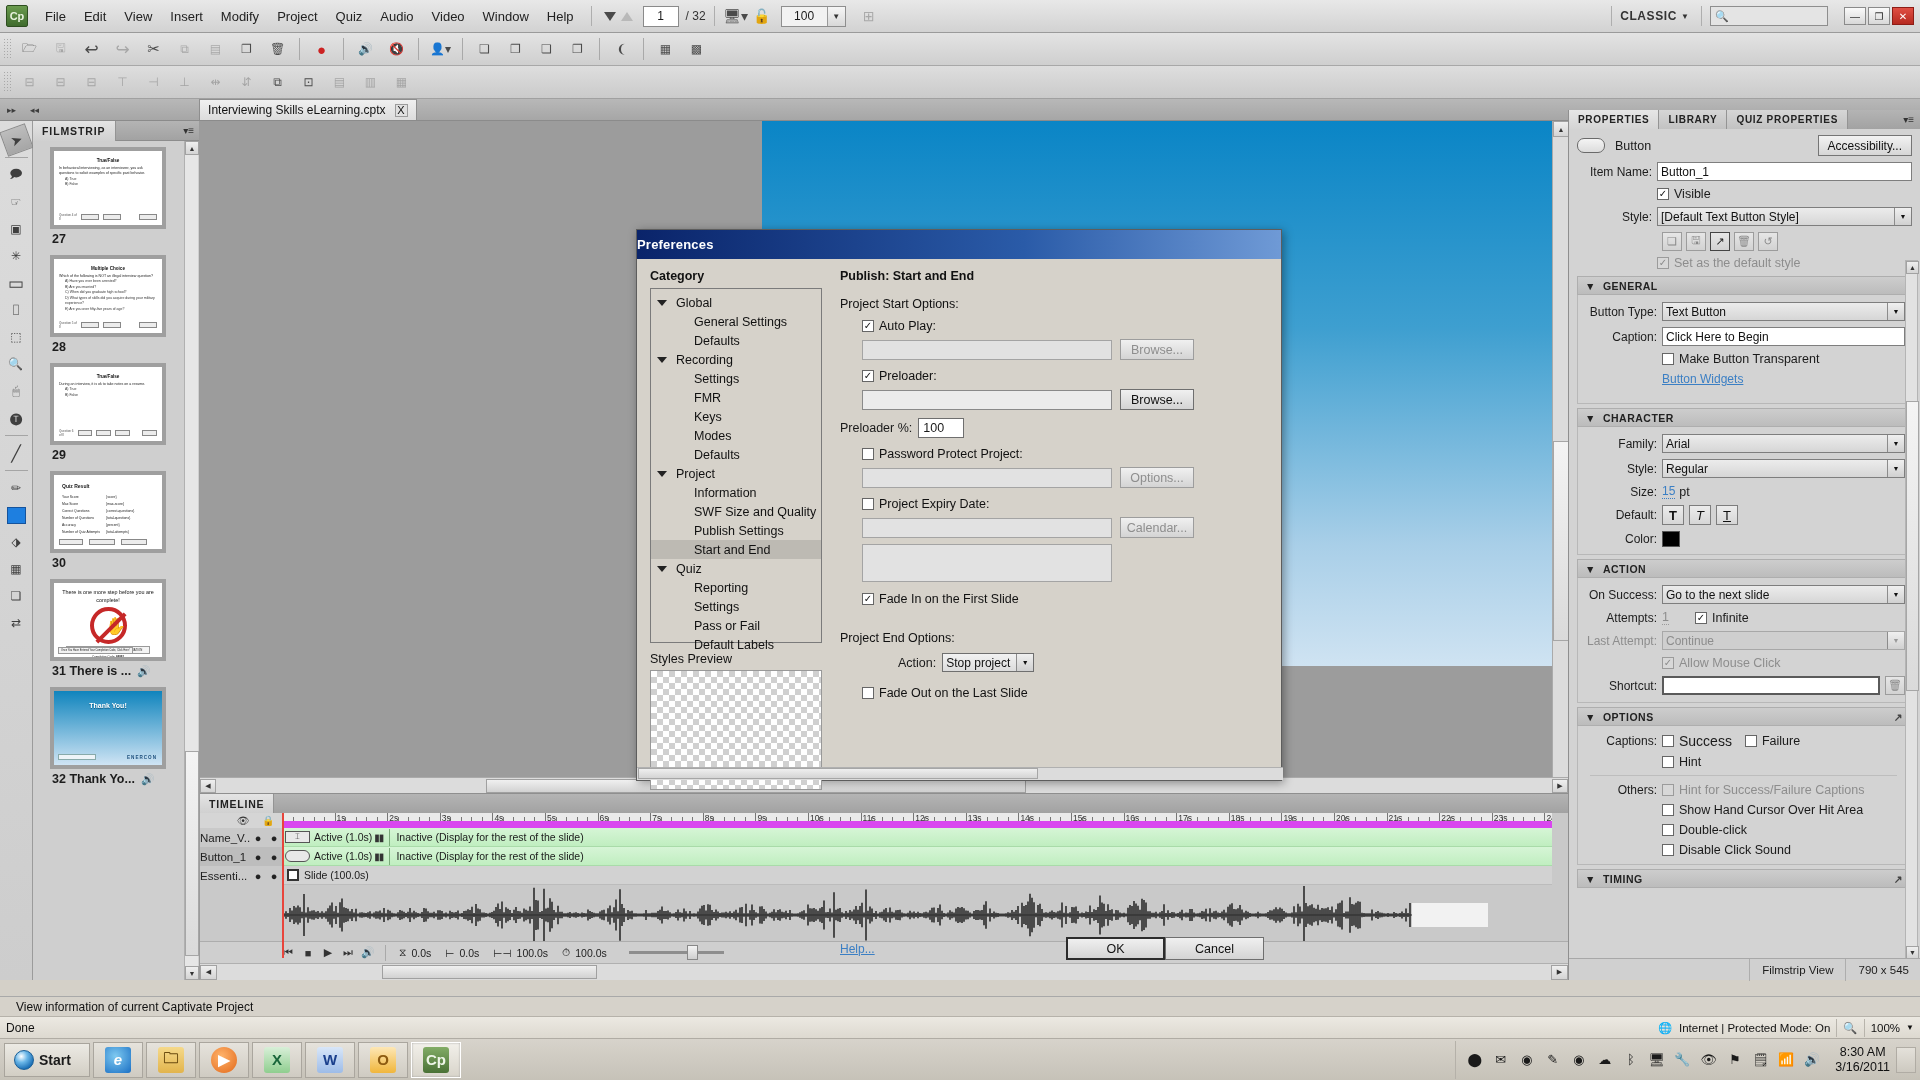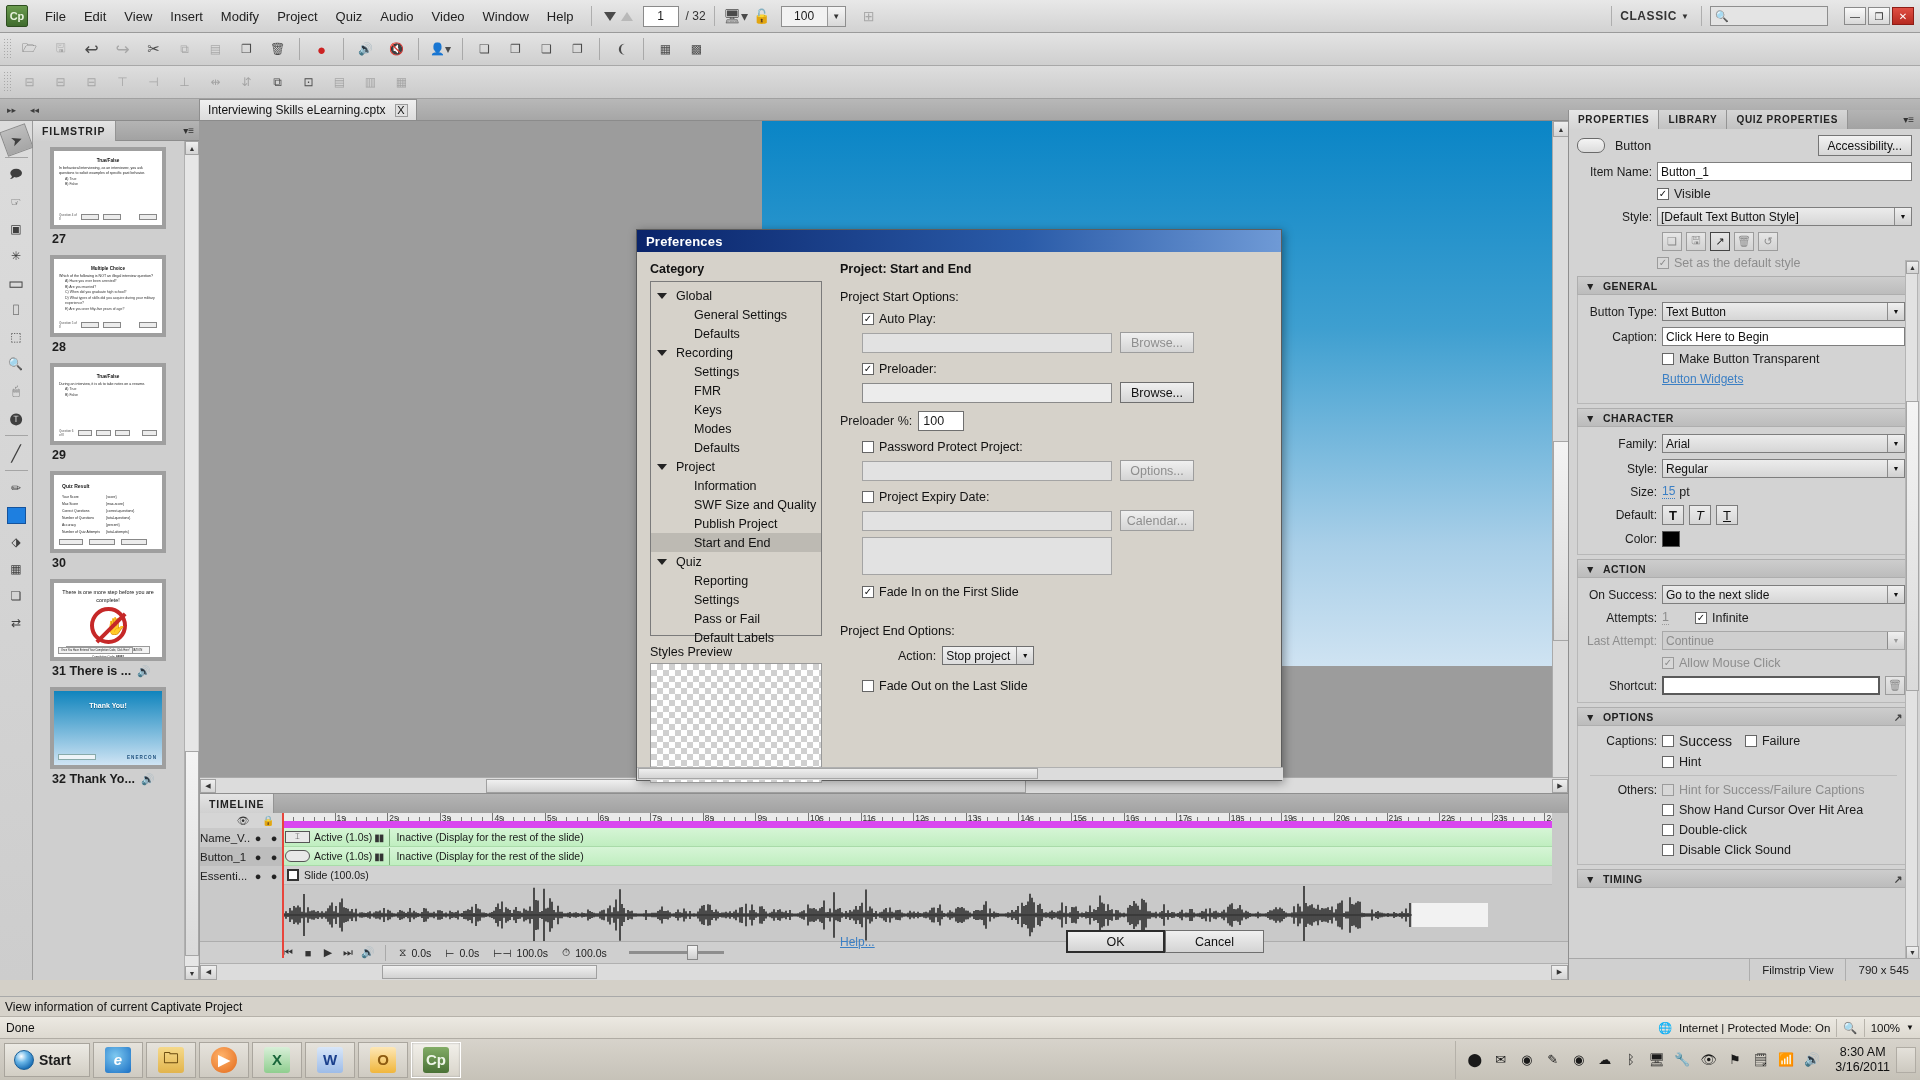--- a/index.html
+++ b/index.html
@@ -253,21 +253,21 @@
   .link { color:#3b7fc4;text-decoration:underline;font-size:12px; }
   .dis-txt { color:#8d8d8d; }
   .pr-scroll { position:absolute;right:2px;top:150px;width:13px;height:700px;background:#e2e2e2;border:1px solid #b4b4b4; }
   .pr-footer { position:absolute;left:0;bottom:0;width:352px;height:22px;background:#d0d0d0;border-top:1px solid #a8a8a8;
                display:flex;align-items:center;font-size:11.5px;color:#1c1c1c; }
   .pf-cell { border-left:1px solid #adadad;padding:0 12px;height:22px;display:flex;align-items:center; }
 
   
   .statusbar {
     position:absolute;left:0;top:996px;width:1920px;height:20px;background:#d6d2ca;
-    border-top:1px solid #a9a9a9;display:flex;align-items:center;padding-left:5px;font-size:12px;color:#111;
+    border-top:1px solid #a9a9a9;display:flex;align-items:center;padding-left:16px;font-size:12px;color:#111;
   }
   .iestatus {
     position:absolute;left:0;top:1016px;width:1920px;height:22px;
     background:linear-gradient(#ece9e2,#ddd9d0);border-top:1px solid #b6b2aa;
     display:flex;align-items:center;font-size:12px;color:#111;
   }
   .ie-zone { margin-left:auto;display:flex;align-items:center;gap:6px;padding-right:6px;font-size:11.5px; }
   .ie-sep { width:1px;height:18px;background:#b8b4ac; }
 
   
@@ -297,22 +297,22 @@
 
   .ico-sq { width:26px;height:26px;border-radius:3px;display:flex;align-items:center;justify-content:center;
             font-size:15px;font-weight:bold;color:#fff; }
 
   
   .dlg {
     position:absolute;left:636px;top:229px;width:646px;height:552px;
     background:#d6d2ca;border:1px solid #5d5d5d;box-shadow:2px 2px 9px rgba(0,0,0,.38);
   }
   .dlg-title {
-    height:22px;background:linear-gradient(90deg,#0a246a 0%, #2a5ba8 60%, #6f9ad6 100%);
-    color:#fff;font-size:13px;font-weight:bold;display:flex;align-items:center;padding-left:9px;letter-spacing:.2px;
+    height:29px;background:linear-gradient(90deg,#0a246a 0%, #2a5ba8 60%, #6f9ad6 100%);
+    color:#fff;font-size:13px;font-weight:bold;display:flex;align-items:center;letter-spacing:.2px;
   }
   .dlg-body { position:relative;padding:10px 13px; }
   .cat-label { font-size:12.5px;font-weight:bold;color:#111;margin-bottom:5px; }
   .cat-box { width:172px;height:355px;background:#d6d2ca;border:1px solid #7b7b7b;padding:4px 0; }
   .cat-row { height:19px;display:flex;align-items:center;font-size:12.5px;color:#111;padding-left:6px; }
   .cat-row.child { padding-left:43px; }
   .cat-row.sel { background:#bdbab3; }
   .tri { width:0;height:0;border-left:5px solid transparent;border-right:5px solid transparent;
          border-top:6px solid #222;margin-right:9px; }
   .styles-label { font-size:12.5px;color:#111;margin:9px 0 4px 0; }
@@ -1682,21 +1682,21 @@
             <span class="tri"></span>
             <span>Project</span>
           </div>
           <div class="cat-row child">
             <span>Information</span>
           </div>
           <div class="cat-row child">
             <span>SWF Size and Quality</span>
           </div>
           <div class="cat-row child">
-            <span>Publish Project</span>
+            <span>Publish Settings</span>
           </div>
           <div class="cat-row child sel">
             <span>Start and End</span>
           </div>
           <div class="cat-row">
             <span class="tri"></span>
             <span>Quiz</span>
           </div>
           <div class="cat-row child">
             <span>Reporting</span>
@@ -1708,21 +1708,21 @@
             <span>Pass or Fail</span>
           </div>
           <div class="cat-row child">
             <span>Default Labels</span>
           </div>
         </div>
       <div class="styles-label">Styles Preview</div>
       <div class="styles-prev"></div>
 
       <div class="dlg-right">
-        <div class="dr-title">Project: Start and End</div>
+        <div class="dr-title">Publish: Start and End</div>
         <div class="dr-sub">Project Start Options:</div>
 
         <div class="dr-row">
           <span class="dr-cb">
             <span class="cbx">✓</span>
             <span>Auto Play:</span>
           </span>
         </div>
         <div class="dr-row">
           <span style="width:22px"></span>

